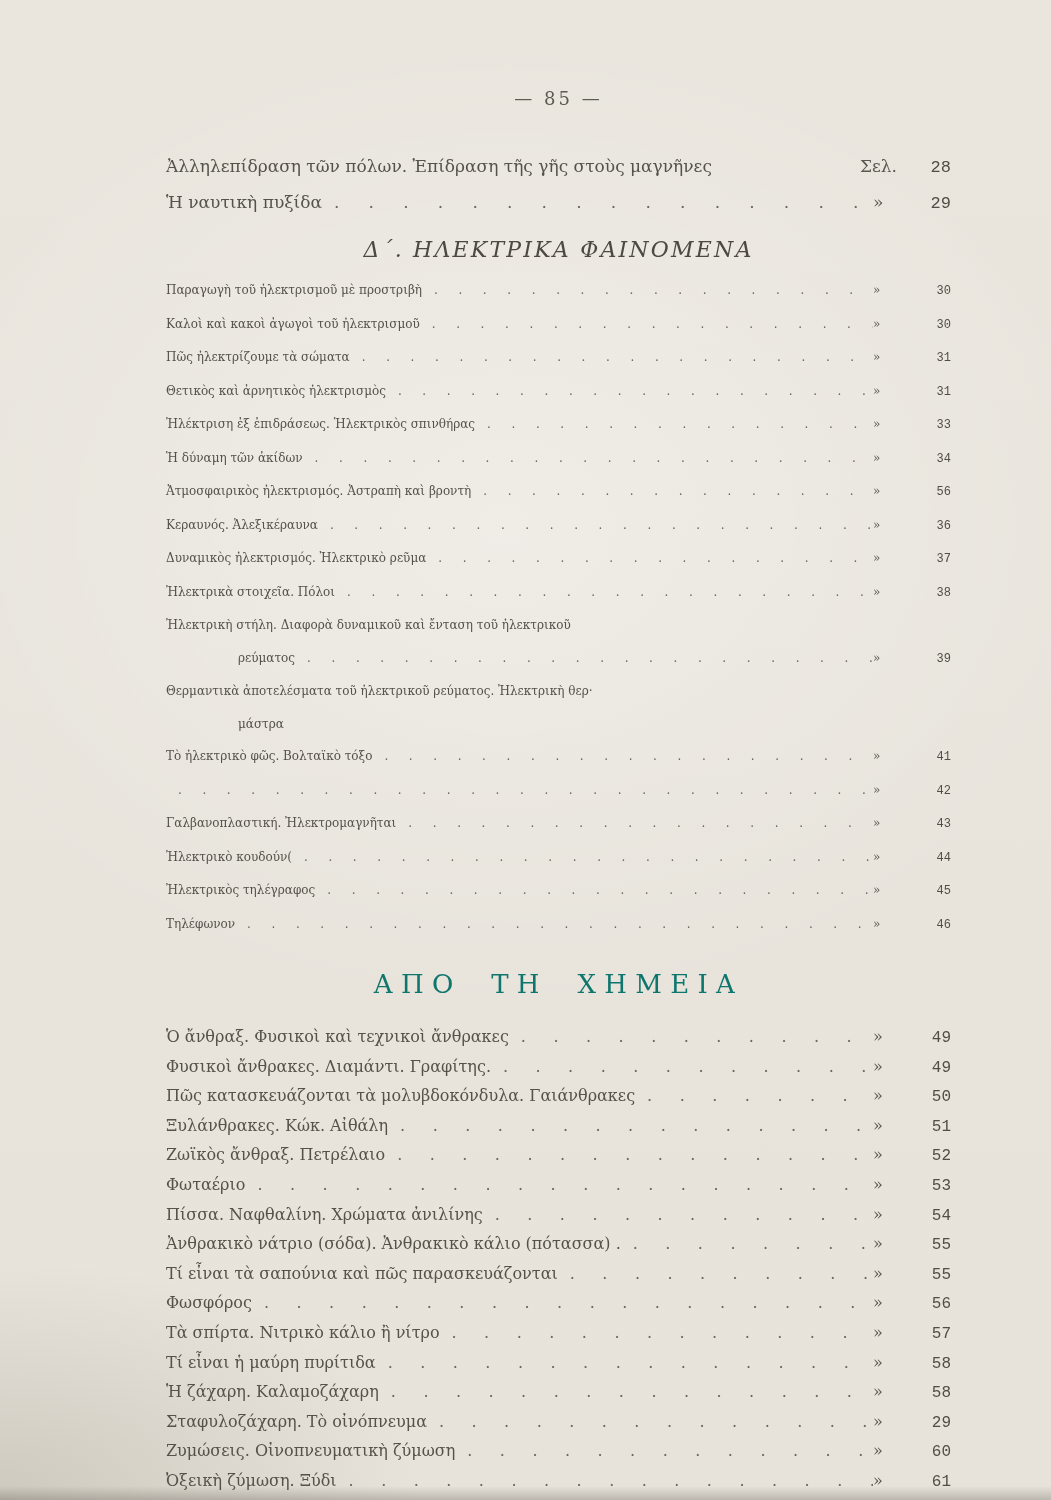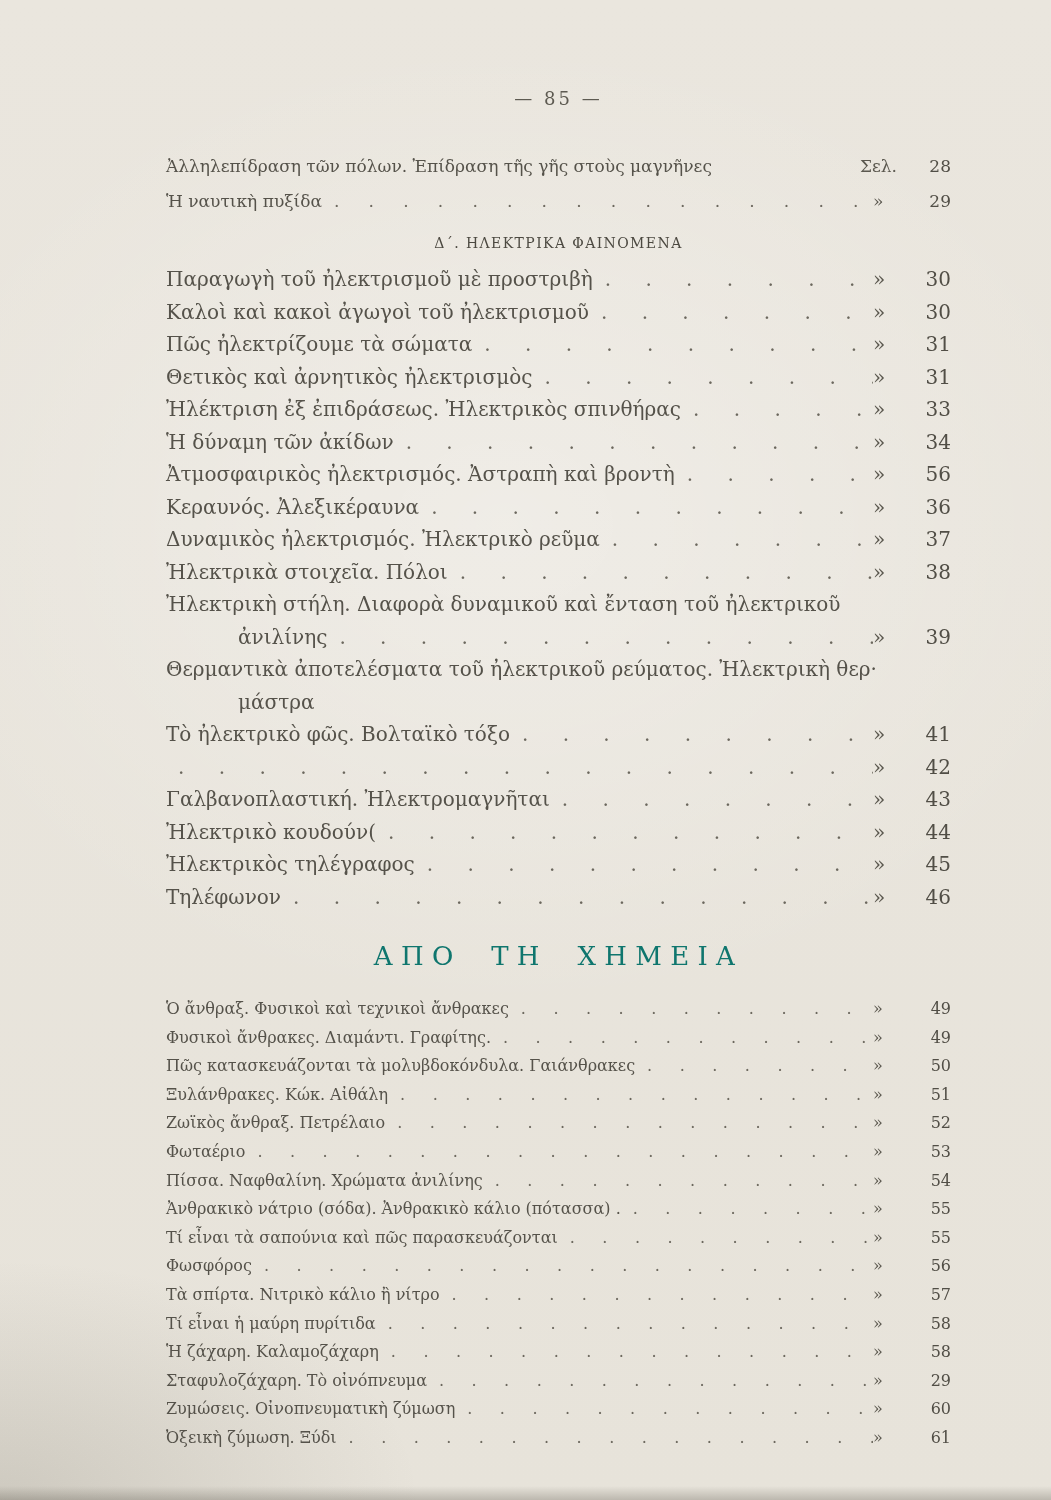--- a/index.html
+++ b/index.html
@@ -24,38 +24,39 @@
     font-size:18px;
     letter-spacing:3px;
     color:#5d5a51;
     margin:0 0 40px 0;
   }
   .heading{
     text-align:center;
     color:#4c4941;
   }
   .h-elec{
-    font-size:14px;
+    font-size:22px;
     letter-spacing:0.10em;
     margin:16px 0 12px 0;
+    font-style:italic;
   }
   .h-chem{
     font-size:26px;
     letter-spacing:0.32em;
     word-spacing:0.5em;
     margin:28px 0 24px 0;
     color:#0f766e;
   }
   .entries{display:block;}
   .row{
     display:flex;
     align-items:baseline;
   }
   .sec-top  .row{line-height:35px;   font-size:17px;}
-  .sec-elec .row{line-height:32.5px; font-size:20px;}
+  .sec-elec .row{line-height:32.5px; font-size:12px;}
   .sec-chem .row{line-height:28.6px; font-size:16px;}
   .row.indent .t{padding-left:72px;}
   .t{white-space:nowrap;}
   .leader{
     flex:1;
     overflow:hidden;
     white-space:nowrap;
     letter-spacing:0.70em;
     color:#6b675d;
     padding-left:12px;
@@ -65,20 +66,21 @@
   .ref{
     min-width:24px;
     padding-right:10px;
     white-space:nowrap;
     color:#5b584f;
   }
   .num{
     width:44px;
     text-align:right;
     color:#514e46;
+    font-family:Liberation Mono, monospace;
   }
   
   .page::after{
     content:"";
     position:absolute;
     left:0;right:0;bottom:0;height:14px;
     background:linear-gradient(rgba(60,55,45,0), rgba(60,55,45,0.25));
     pointer-events:none;
   }
 </style>
@@ -161,21 +163,21 @@
         <div class="row">
           <span class="t">Ἠλεκτρικὰ στοιχεῖα. Πόλοι</span>
           <span class="leader">. . . . . . . . . . . . . . . . . . . . . . . . . . . . . . . . . . . . . . . . . . . . . . . . . . . . . . . . . . . . . . . . . . . . . . </span>
           <span class="ref">»</span>
           <span class="num">38</span>
         </div>
         <div class="row">
           <span class="t">Ἠλεκτρικὴ στήλη. Διαφορὰ δυναμικοῦ καὶ ἔνταση τοῦ ἠλεκτρικοῦ</span>
         </div>
         <div class="row indent">
-          <span class="t">ἀνιλίνης</span>
+          <span class="t">ρεύματος</span>
           <span class="leader">. . . . . . . . . . . . . . . . . . . . . . . . . . . . . . . . . . . . . . . . . . . . . . . . . . . . . . . . . . . . . . . . . . . . . . </span>
           <span class="ref">»</span>
           <span class="num">39</span>
         </div>
         <div class="row">
           <span class="t">Θερμαντικὰ ἀποτελέσματα τοῦ ἠλεκτρικοῦ ρεύματος. Ἠλεκτρικὴ θερ·</span>
         </div>
         <div class="row indent">
           <span class="t">μάστρα</span>
         </div>

